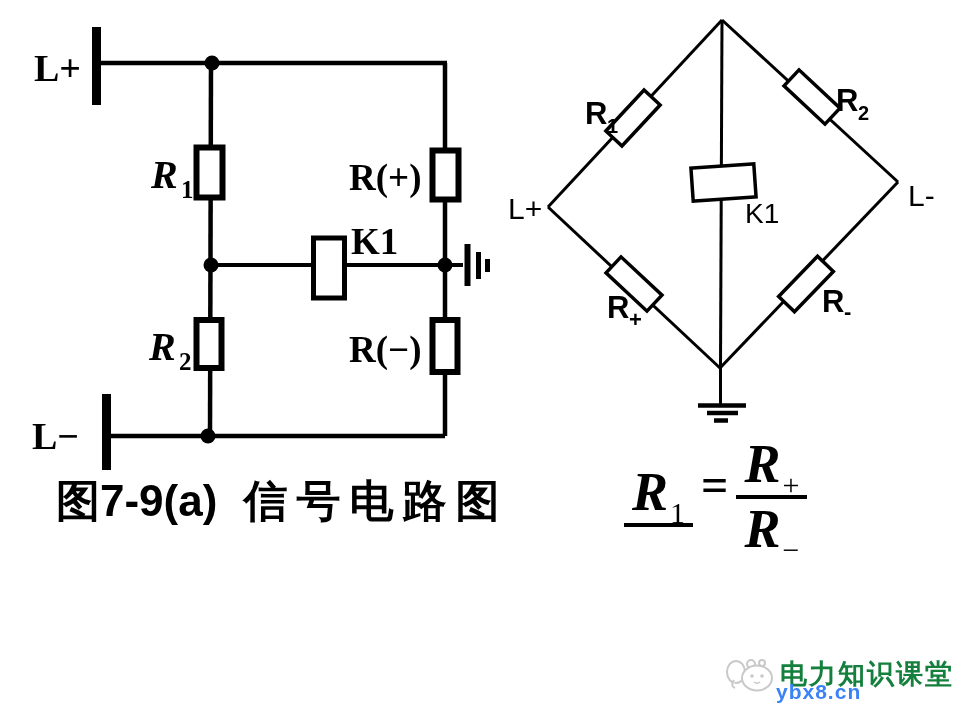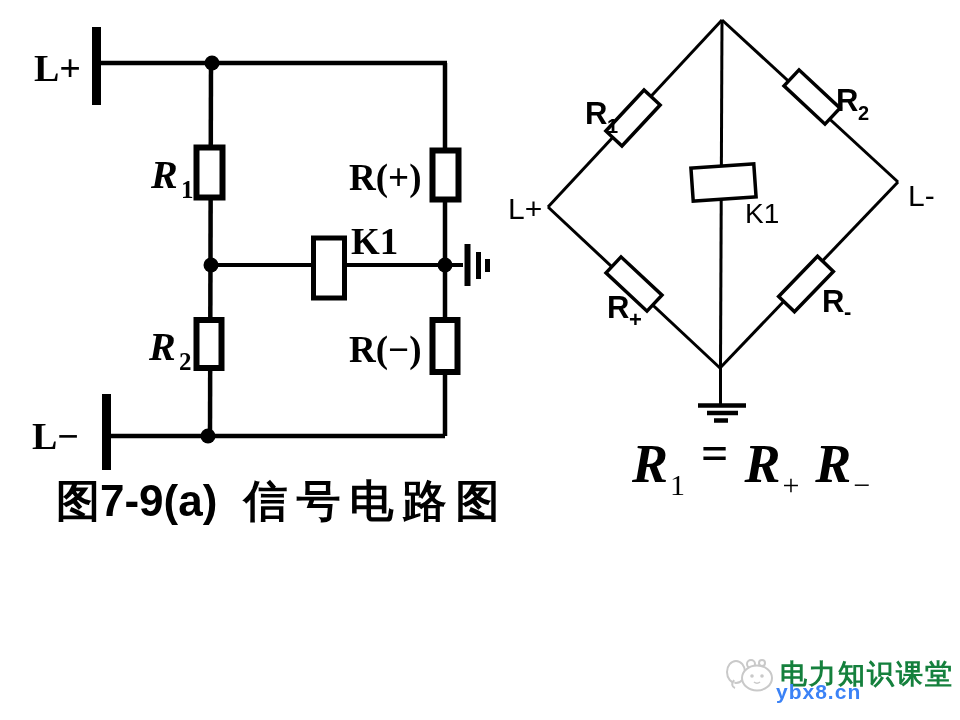--- a/index.html
+++ b/index.html
@@ -8,21 +8,21 @@
   svg text{user-select:none;}
 
   
   .caption{position:absolute;left:56px;top:472px;font-size:44px;font-weight:bold;
            white-space:nowrap;color:#000000;}
   .caption .cap-title{margin-left:26px;letter-spacing:9px;}
 
   
   .formula{position:absolute;left:624px;top:436px;display:flex;align-items:center;
            font-family:"Liberation Serif",serif;font-weight:bold;color:#000;}
-  .frac{display:flex;flex-direction:row;align-items:center;}
+  .frac{display:flex;flex-direction:column;align-items:center;}
   .frow{font-style:italic;font-size:54px;line-height:1.05;padding:0 8px;white-space:nowrap;}
   .fsub{font-size:30px;font-style:normal;font-weight:normal;position:relative;top:13px;margin-left:2px;}
   .fbar{height:4px;background:#000;align-self:stretch;margin:2px 0;}
   .feq{font-size:48px;margin:0 8px;position:relative;top:-12px;}
 
   
   .watermark{position:absolute;left:724px;top:644px;width:220px;height:64px;}
   .wm-icon{position:absolute;left:0;top:6px;}
   .wm-brand{position:absolute;left:56px;top:12px;font-size:27px;color:#15803d;
             letter-spacing:2px;white-space:nowrap;font-weight:bold;}

